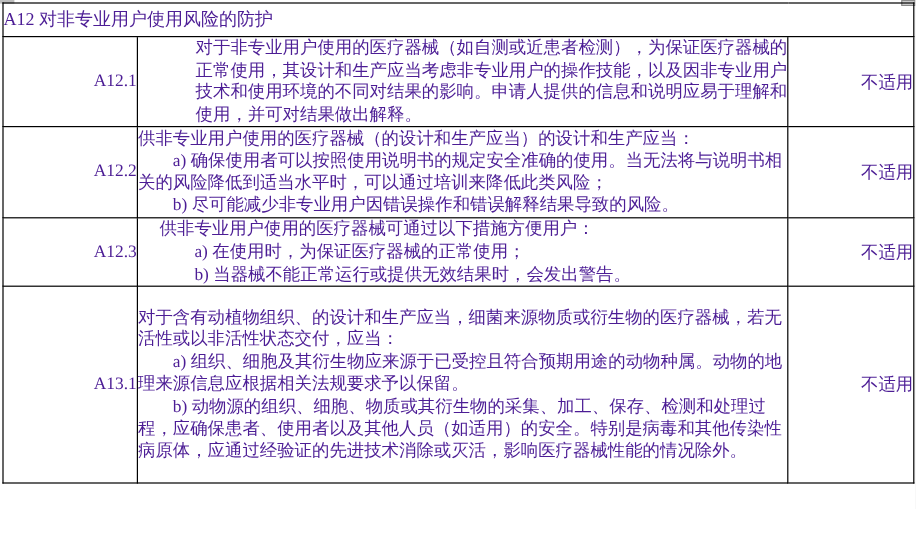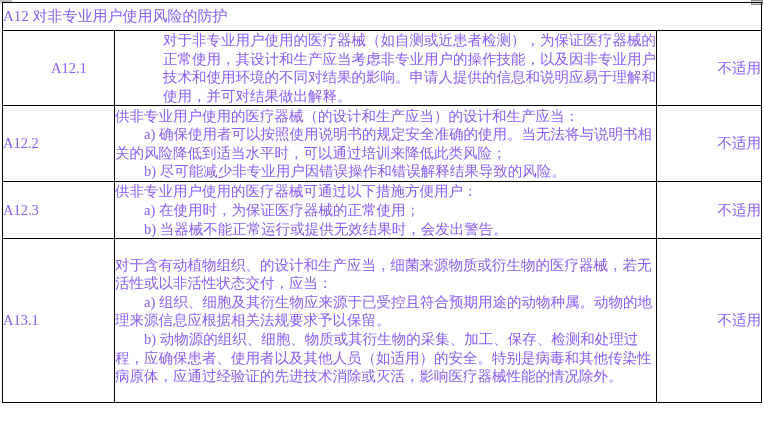--- a/index.html
+++ b/index.html
@@ -2,21 +2,21 @@
 <html><head>
 <meta charset="utf-8">
 <style>
   html, body { margin: 0; padding: 0; background: #f2f2f2; }
   .page {
     position: relative;
     width: 763px;
     height: 445px;
     background: #ffffff;
     font-family: "Liberation Serif", "DejaVu Serif", serif;
-    color: #8b5cf6;
+    color: #4c1d95;
     overflow: hidden;
   }
   table.req-table {
     position: absolute;
     left: 2px;
     top: 2px;
     width: 759px;
     border-collapse: collapse;
     table-layout: fixed;
   }
@@ -24,38 +24,38 @@
     border: 1.5px solid #000000;
     padding: 0;
     vertical-align: middle;
     overflow: hidden;
   }
   td.section-cell {
     font-size: 15px;
     padding: 3px 6px;
   }
   td.id-cell {
-    text-align: left;
+    text-align: right;
     font-size: 14.5px;
   }
   td.text-cell {
     padding: 2px 7px 2px 5px;
     font-size: 14.5px;
     line-height: 18.6px;
   }
   td.text-cell p { margin: 0; }
   td.text-cell p.indent { text-indent: 2em; }
   td.status-cell {
     text-align: right;
     font-size: 14.5px;
   }
   tr.r-sec1  td { height: 27px; }
   tr.r-121   td { height: 72px; padding-left: 48px; }
   tr.r-122   td { height: 75px; }
-  tr.r-123   td { height: 54px; }
+  tr.r-123   td { height: 54px; padding-left: 18px; }
   tr.r-sec2  td { height: 31px; }
   tr.r-131   td { height: 163px; }
   .artifact-left {
     position: absolute; left: 0; top: 0;
     width: 12px; height: 3px;
     background: #bdbdbd;
   }
   .artifact-right {
     position: absolute; left: 751px; top: 0;
     width: 12px; height: 5px;

